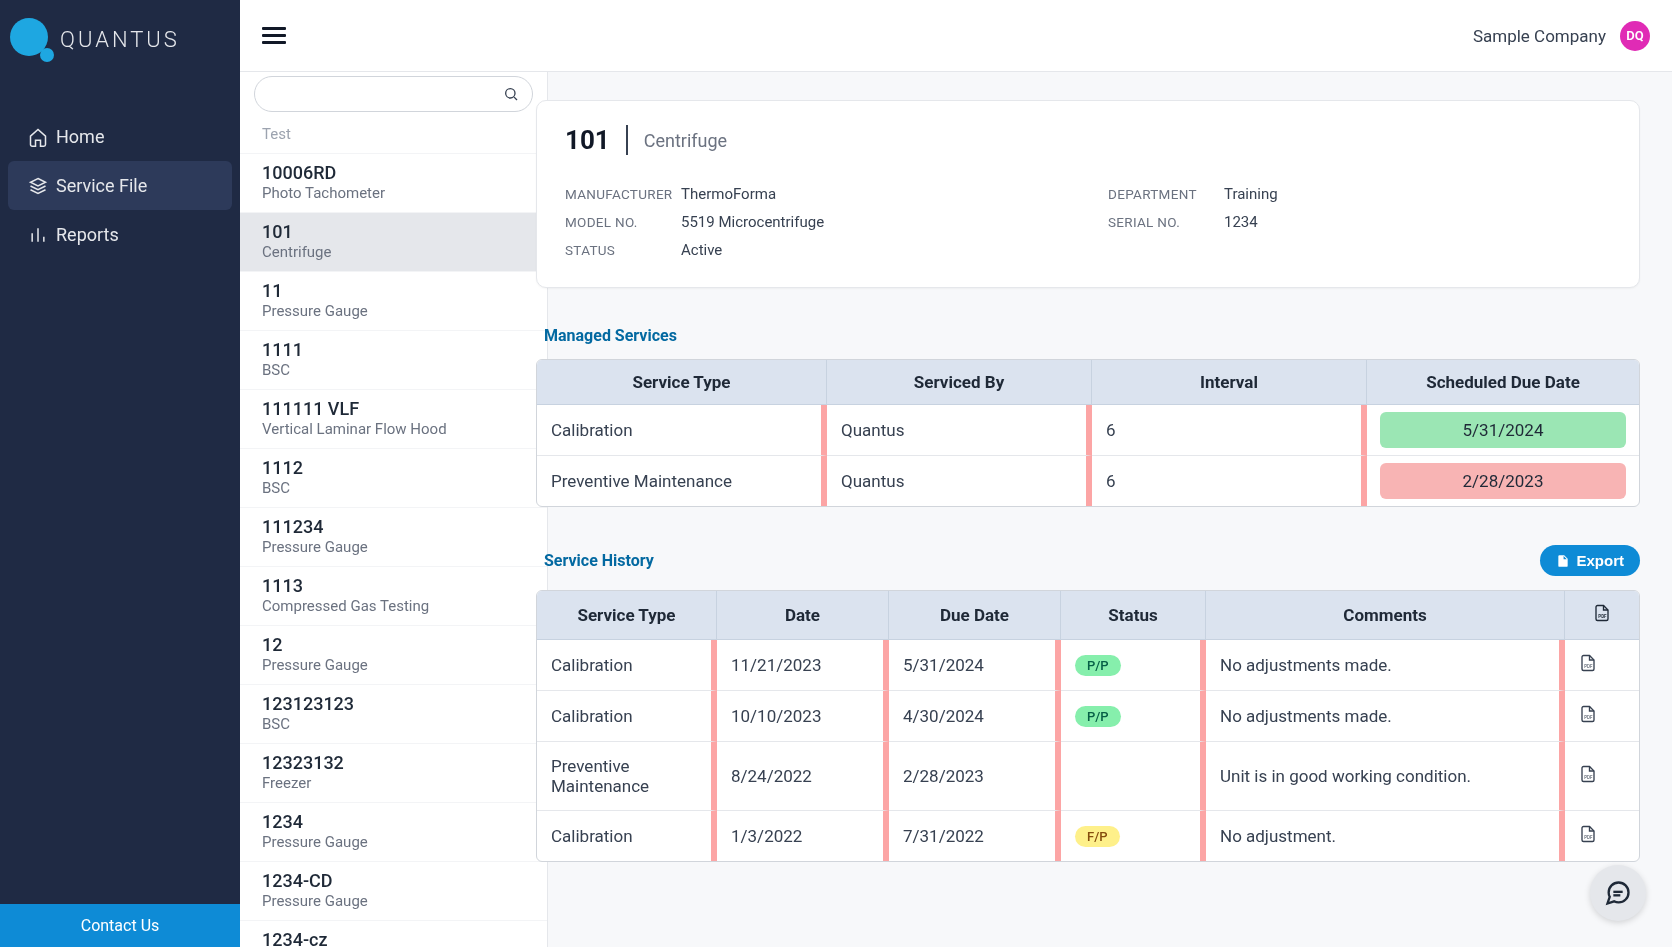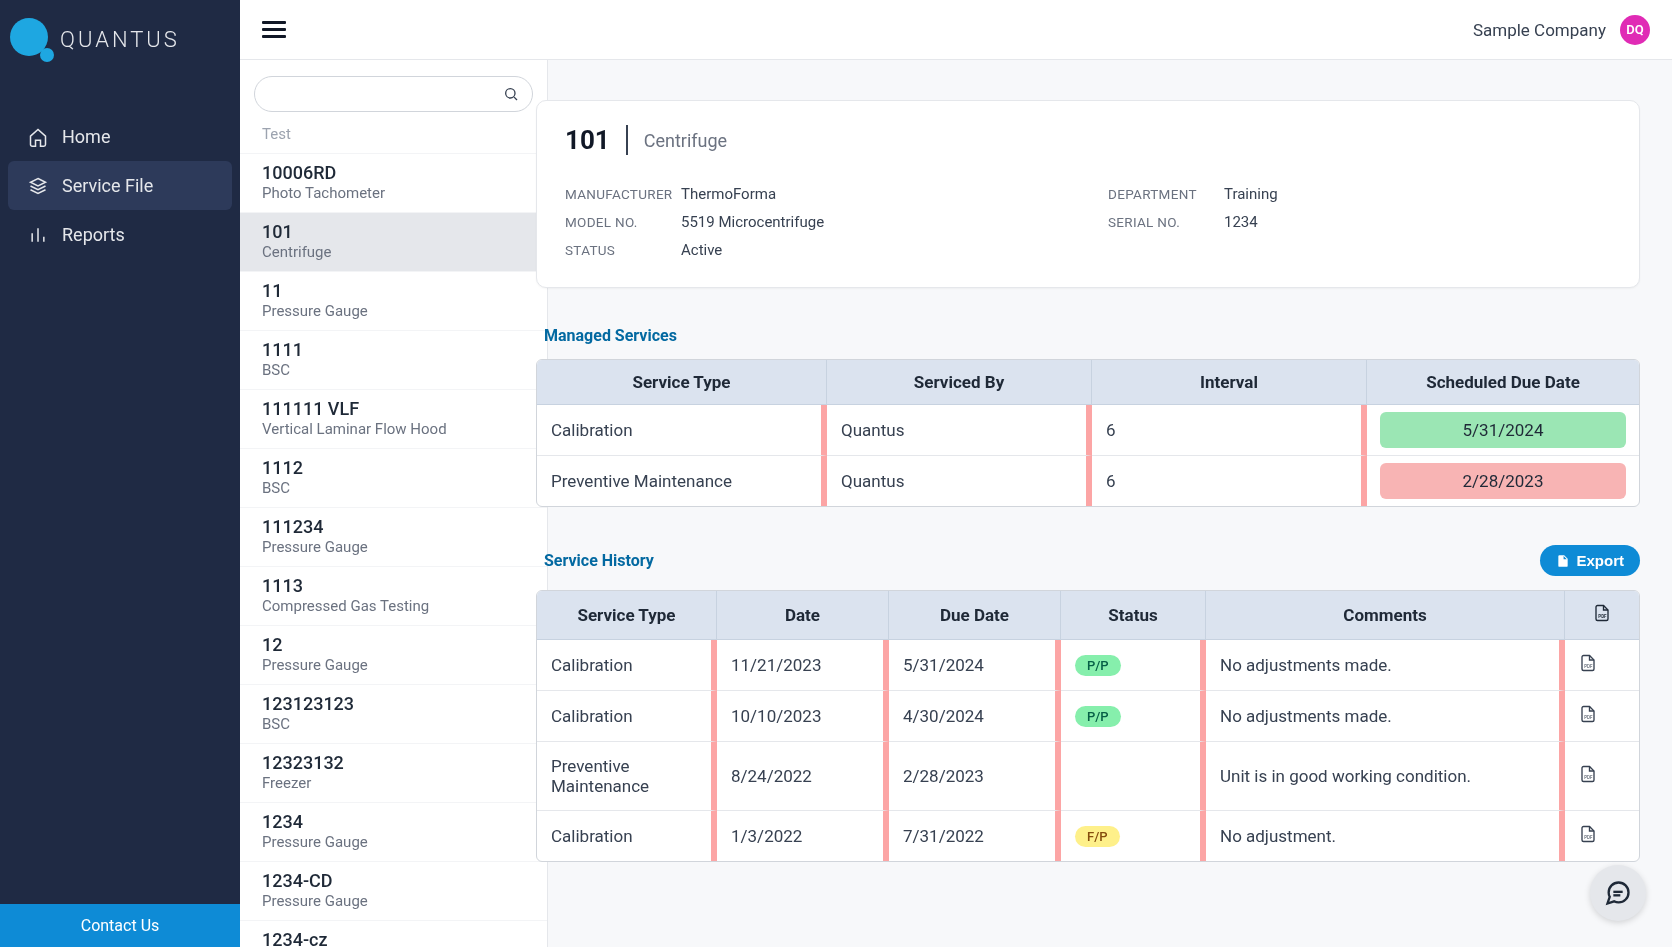--- a/index.html
+++ b/index.html
@@ -50,21 +50,21 @@
   .logo-text {
     font-size: 22px;
     font-weight: 300;
     letter-spacing: 3px;
     color: #e5e7eb;
   }
   .nav { flex: 1; padding-top: 30px; }
   .nav-item {
     display: flex;
     align-items: center;
-    gap: 14px;
+    gap: 8px;
     padding: 14px 20px;
     font-size: 18px;
     color: #e5e7eb;
     cursor: pointer;
     border-radius: 6px;
     margin: 0 8px;
   }
   .nav-item.active { background: #2d3a5a; }
   .nav-item .icon { width: 20px; height: 20px; flex-shrink: 0; }
   .contact {
@@ -128,21 +128,21 @@
     font-size: 15px;
     color: #6b7280;
     margin-top: 1px;
   }
   .list-item.selected { background: #e5e7eb; }
   .list-item.partial .desc { color: #9ca3af; }
 
   .topbar {
     position: absolute;
     left: 240px; top: 0; right: 0;
-    height: 60px;
+    height: 72px;
     background: #fff;
     border-bottom: 1px solid #e5e7eb;
     display: flex;
     align-items: center;
     padding: 13px 22px;
     z-index: 5;
   }
   .hamburger {
     width: 24px; height: 20px;
     cursor: pointer;

